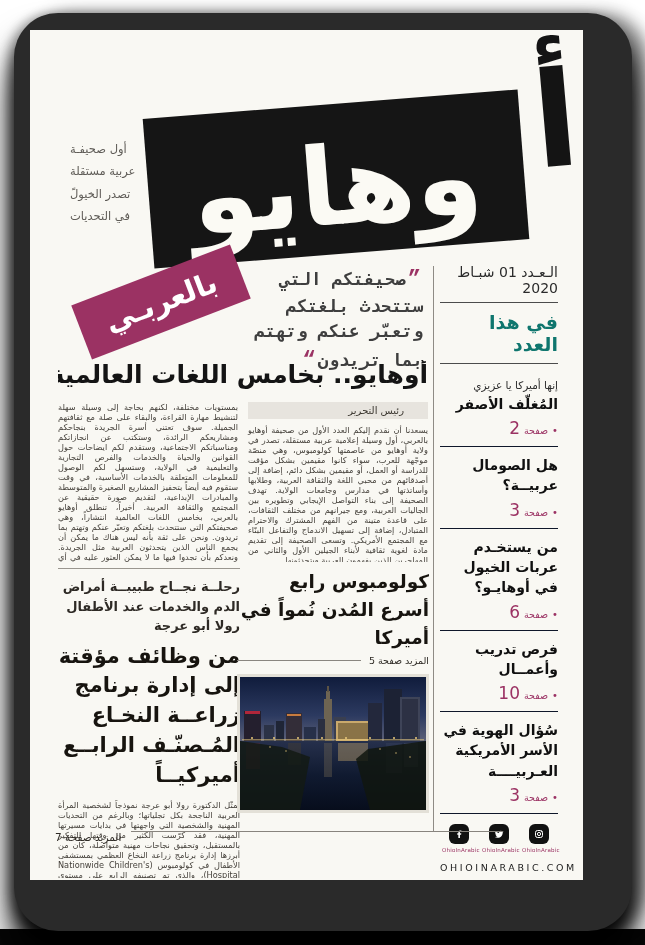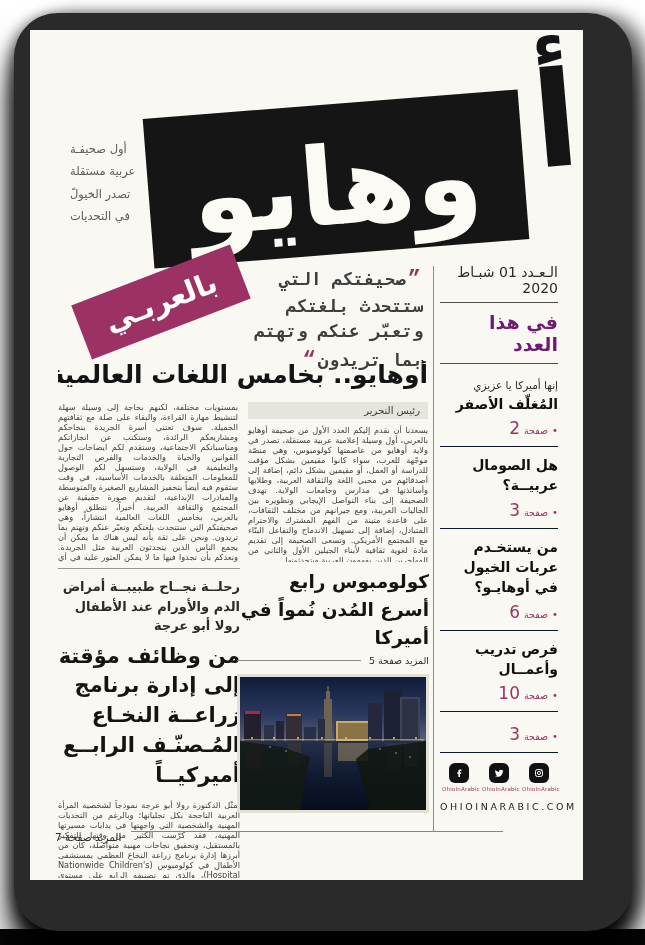--- a/index.html
+++ b/index.html
@@ -37,21 +37,21 @@
   .qmark { color:#9b3263; font-size:22px; font-weight:900; padding:0 2px; }
 
   
   .lead-headline { position:absolute; left:28px; top:330px; width:370px; direction:rtl;
                    text-align:right; white-space:nowrap; overflow:hidden;
                    font-size:25px; font-weight:800; color:#141414; }
   .lead-cols { position:absolute; left:28px; top:372px; width:370px; height:160px;
                direction:rtl; display:flex; gap:10px; overflow:hidden; }
   .lead-col { flex:1; }
   .editor-tag { display:block; background:#e7e4de; color:#3a362f; font-size:10px;
-                padding:3px 8px; margin-bottom:6px; text-align:right; }
+                padding:3px 24px; margin-bottom:6px; text-align:right; }
   .body-text { font-size:8.2px; line-height:1.22; text-align:justify; color:#45413b; }
 
   
   .feature { position:absolute; left:28px; top:538px; width:182px; direction:rtl; }
   .rule { border-top:1px solid #9a968f; }
   .feature .kicker { margin-top:8px; font-size:13px; font-weight:700; color:#2e2a25;
                      line-height:1.5; text-align:right; }
   .feature-headline { margin-top:6px; font-size:21px; font-weight:900; color:#17140f;
                       line-height:1.42; text-align:right; }
   .feature-body { margin-top:9px; max-height:78px; overflow:hidden; }
@@ -67,21 +67,21 @@
                  background:#10182b; }
   .photo-frame svg { display:block; width:100%; height:100%; }
 
   
   .divider-v { position:absolute; left:403px; top:236px; width:1px; height:566px;
                background:#8f8b85; }
   .sidebar { position:absolute; left:410px; top:234px; width:118px; direction:rtl;
              text-align:right; }
   .sb-issue { font-size:14px; color:#2b2b2b; letter-spacing:.3px; }
   .sb-rule-dark { border-top:1px solid #4c4c4c; margin:6px 0; }
-  .sb-heading { font-size:19px; font-weight:900; color:#701a75; padding:2px 0; }
+  .sb-heading { font-size:19px; font-weight:900; color:#0f766e; padding:2px 0; }
   .sb-item { padding:8px 0; border-bottom:1px solid #0f172a; }
   .sb-item:last-of-type { border-bottom:1px solid #c9c5be; }
   .sb-kicker { font-size:10.5px; color:#2c2c2c; line-height:1.5; }
   .sb-title { font-size:14px; font-weight:800; color:#101010; line-height:1.45;text-align:right; }
   .sb-page { margin-top:4px; display:flex; align-items:baseline; gap:4px;
              direction:rtl; color:#9b3263; }
   .sb-bullet { font-size:10px; }
   .sb-page-word { font-size:9.5px; }
   .sb-page-num { font-size:17px; font-weight:500; }
   .social-row { display:flex; direction:ltr; justify-content:space-between;
@@ -137,21 +137,21 @@
         <span class="editor-tag">رئيس التحرير</span>
         <p class="body-text">يسعدنا أن نقدم إليكم العدد الأول من صحيفة أوهايو بالعربي، أول وسيلة إعلامية عربية مستقلة، تصدر في ولاية أوهايو من عاصمتها كولومبوس، وهي منصّة موجّهة للعرب، سواء كانوا مقيمين بشكل مؤقت للدراسة أو العمل، أو مقيمين بشكل دائم، إضافة إلى أصدقائهم من محبي اللغة والثقافة العربية، وطلابها وأساتذتها في مدارس وجامعات الولاية. تهدف الصحيفة إلى بناء التواصل الإيجابي وتطويره بين الجاليات العربية، ومع جيرانهم من مختلف الثقافات، على قاعدة متينة من الفهم المشترك والاحترام المتبادل، إضافة إلى تسهيل الاندماج والتفاعل البنّاء مع المجتمع الأمريكي. وتسعى الصحيفة إلى تقديم مادة لغوية ثقافية لأبناء الجيلين الأول والثاني من المهاجرين الذين يفهمون العربية ويتحدثونها</p>
       </div>
       <div class="lead-col">
         <p class="body-text">بمستويات مختلفة، لكنهم بحاجة إلى وسيلة سهلة لتنشيط مهارة القراءة، والبقاء على صلة مع ثقافتهم الجميلة. سوف تعتني أسرة الجريدة بنجاحكم ومشاريعكم الرائدة، وستكتب عن انجازاتكم ومناسباتكم الاجتماعية، وستقدم لكم ايضاحات حول القوانين والحياة والخدمات والفرص التجارية والتعليمية في الولاية، وستسهل لكم الوصول للمعلومات المتعلقة بالخدمات الأساسية، في وقت ستقوم فيه أيضاً بتحفيز المشاريع الصغيرة والمتوسطة والمبادرات الإبداعية، لتقديم صورة حقيقية عن المجتمع والثقافة العربية. أخيراً، تنطلق أوهايو بالعربي، بخامس اللغات العالمية انتشاراً، وهي صحيفتكم التي ستتحدث بلغتكم وتعبّر عنكم وتهتم بما تريدون. ونحن على ثقة بأنه ليس هناك ما يمكن أن يجمع الناس الذين يتحدثون العربية مثل الجريدة. ونعدكم بأن تجدوا فيها ما لا يمكن العثور عليه في أي مكان آخر</p>
       </div>
     </div>
 
     <div class="feature">
       <div class="rule"></div>
-      <div class="kicker">رحلــة نجــاح طبيبــة أمراض الدم والأورام عند الأطفال رولا أبو عرجة</div>
+      <div class="kicker">رحلــة نجــاح طبيبــة أمراض الدم والخدمات عند الأطفال رولا أبو عرجة</div>
       <div class="feature-headline">من وظائف مؤقتة إلى إدارة برنامج زراعــة النخـاع المُـصنّـف الرابــع أميركيــاً</div>
       <p class="body-text feature-body">تمثّل الدكتورة رولا أبو عرجة نموذجاً لشخصية المرأة العربية الناجحة بكل تجلياتها؛ وبالرغم من التحديات المهنية والشخصية التي واجهتها في بدايات مسيرتها المهنية، فقد كرّست الكثير من وقتها للتفكير بالمستقبل، وتحقيق نجاحات مهنية متواصلة، كان من أبرزها إدارة برنامج زراعة النخاع العظمي بمستشفى الأطفال في كولومبوس (Nationwide Children's Hospital)، والذي تم تصنيفه الرابع على مستوى الولايات المتحدة.</p>
     </div>
 
     <div class="photo-story">
       <div class="ps-headline">كولومبوس رابع أسرع المُدن نُمواً في أميركا</div>
       <div class="more-line">
         <span>المزيد صفحة 5</span>
         <span class="rule-fill"></span>
       </div>
@@ -263,20 +263,21 @@
       <div class="sb-item">
         <div class="sb-title">فرص تدريب وأعمــال</div>
         <div class="sb-page">
           <span class="sb-bullet">•</span>
           <span class="sb-page-word">صفحة</span>
           <span class="sb-page-num">10</span>
         </div>
       </div>
 
       <div class="sb-item">
+        <div class="sb-title">سُؤال الهوية في الأسر الأمريكية العـربيــــة</div>
         <div class="sb-page">
           <span class="sb-bullet">•</span>
           <span class="sb-page-word">صفحة</span>
           <span class="sb-page-num">3</span>
         </div>
       </div>
 
       <div class="social-row">
         <div class="soc">
           <div class="soc-ic">

